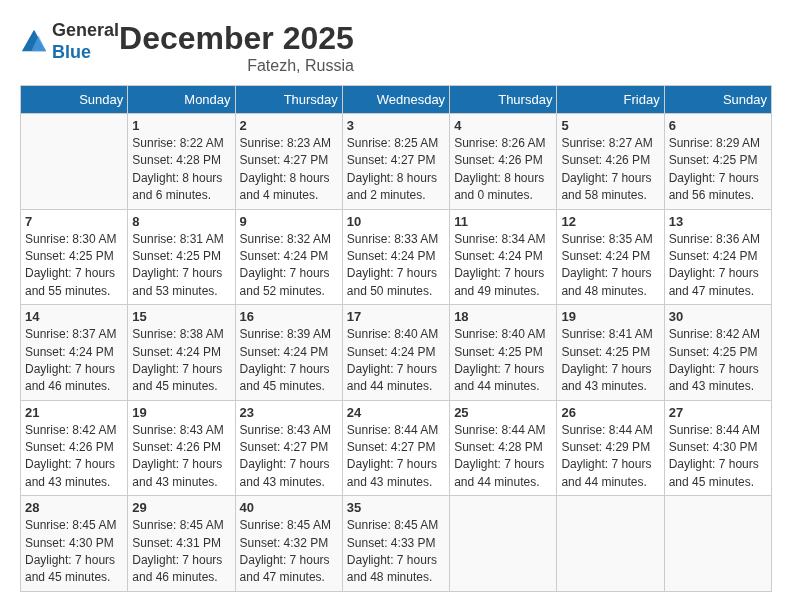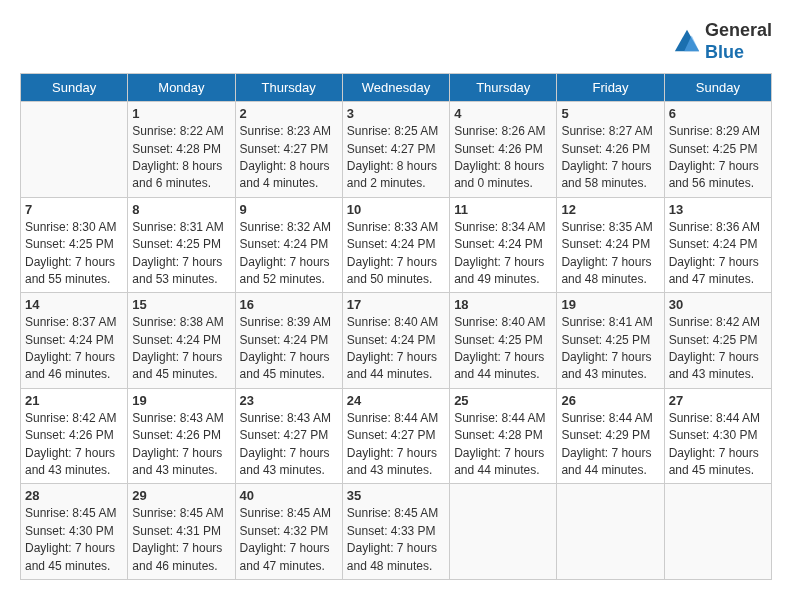--- a/index.html
+++ b/index.html
@@ -5,21 +5,21 @@
     * { box-sizing: border-box; margin: 0; padding: 0; }
     body {
       font-family: Arial, sans-serif;
       background: #fff;
       width: 792px;
       min-height: 612px;
       padding: 20px;
     }
     .header {
       display: flex;
-      justify-content: flex-end;
+      justify-content: flex-start;
       align-items: flex-start;
       margin-bottom: 10px;
     }
     .logo {
       display: flex;
       align-items: center;
     }
     .logo-text {
       font-size: 18px;
       font-weight: bold;
@@ -46,21 +46,21 @@
     }
     table {
       width: 100%;
       border-collapse: collapse;
       font-size: 11px;
     }
     thead tr th {
       background-color: #1a6faf;
       color: #fff;
       padding: 6px 4px;
-      text-align: center;
+      text-align: right;
       font-size: 13px;
       font-weight: normal;
       border: 1px solid #ccc;
     }
     tbody tr td {
       border: 1px solid #ccc;
       vertical-align: top;
       padding: 4px;
       width: calc(100% / 7);
       height: 90px;
@@ -94,20 +94,24 @@
   <div class="logo">
     <svg class="logo-icon" viewBox="0 0 30 30">
       <polygon points="15,2 28,25 2,25" fill="#1a6faf"></polygon>
       <polygon points="20,8 28,25 12,25" fill="#5aaaee" opacity="0.6"></polygon>
     </svg>
     <div class="logo-text">
       <span class="logo-general">General</span><br>
       <span class="logo-blue">Blue</span>
     </div>
   </div>
+  <div class="title-block">
+    <div class="month-title">December 2025</div>
+    <div class="location-title">Fatezh, Russia</div>
+  </div>
 </div>
 
 <table>
   <thead>
     <tr>
     <th>Sunday</th>
         <th>Monday</th>
         <th>Thursday</th>
         <th>Wednesday</th>
         <th>Thursday</th>

